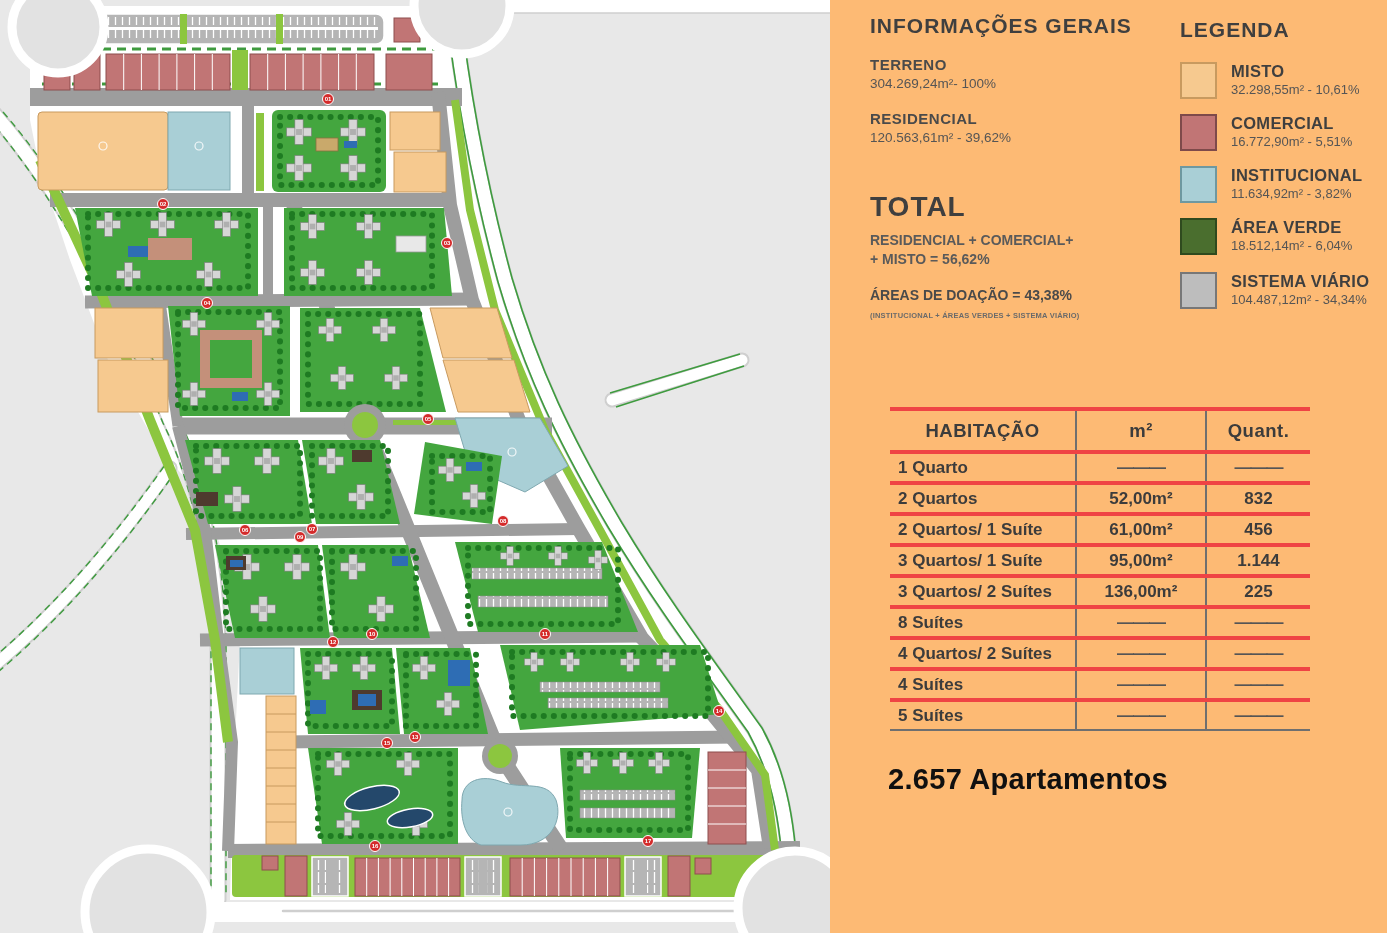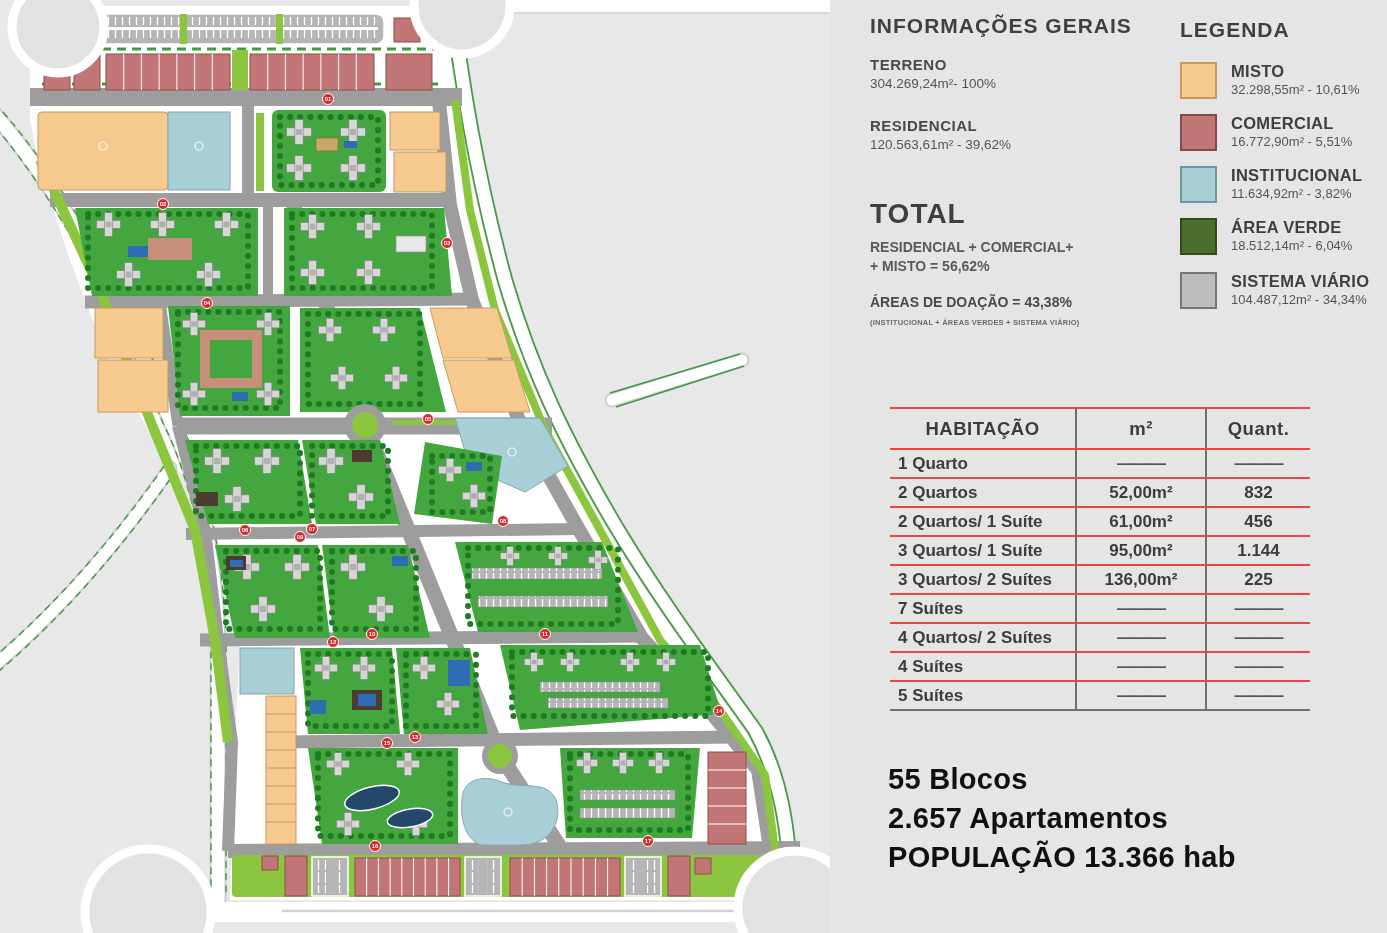--- a/index.html
+++ b/index.html
@@ -1,17 +1,17 @@
 <!DOCTYPE html>
 <html><head>
 <meta charset="utf-8">
 <title>Master Plan</title>
 <style>
   html,body{margin:0;padding:0;background:#fff;}
-  #stage{position:relative;width:1387px;height:933px;background:#e5e5e5;overflow:hidden;
+  #stage{position:relative;width:1387px;height:933px;background:#fdba74;overflow:hidden;
          font-family:"Liberation Sans","DejaVu Sans",sans-serif;}
   
   svg text{font-family:"Liberation Sans","DejaVu Sans",sans-serif;}
   .lawn{fill:#44A63F;}
   .tree{stroke:#1E7B22;fill:none;stroke-linecap:round;stroke-width:6;stroke-dasharray:0.1 10;}
   .bld{fill:#D6D6D6;stroke:#7C7C7C;stroke-width:1;}
   .rd{stroke:#9D9D9D;fill:none;}
   .wrd{stroke:#FFFFFF;fill:none;stroke-linecap:round;}
   .case{stroke:#CFCFCF;fill:none;stroke-linecap:round;}
   .grn{fill:#8CC63F;}
@@ -36,21 +36,21 @@
   .total-line{font-size:14px;font-weight:bold;color:#5A5A5A;line-height:19px;}
   .doacao{font-size:14px;font-weight:bold;color:#4A4A4A;}
   .doacao-sub{font-size:7.5px;font-weight:bold;color:#6A6A6A;margin-top:8px;letter-spacing:.2px;}
   .leg-item{position:absolute;left:0;display:flex;align-items:flex-start;}
   .leg-swatch{width:33px;height:33px;flex:0 0 33px;}
   .leg-text{margin-left:14px;}
   .leg-label{font-size:16.5px;font-weight:bold;color:#3F3F3F;letter-spacing:.3px;}
   .leg-value{font-size:13px;color:#555;margin-top:1px;}
   .tbl{position:absolute;left:890px;top:407px;width:420px;border-bottom:2px solid #6F6F6F;}
   .trow{display:grid;grid-template-columns:185px 130px 105px;align-items:center;
-        border-top:2px solid #ef4444;height:27px;font-size:17px;font-weight:bold;color:#3C3C3C;}
+        border-top:4px solid #ef4444;height:27px;font-size:17px;font-weight:bold;color:#3C3C3C;}
   .trow.hdr{height:39px;font-size:18.5px;letter-spacing:.5px;}
   .trow .c1{padding-left:8px;}
   .trow .c2,.trow .c3{text-align:left;height:100%;display:flex;align-items:center;justify-content:center;
         border-left:2px solid #6F6F6F;}
   .trow.hdr .c1{text-align:center;padding-left:0;}
   .dashtxt{letter-spacing:-1px;color:#555;}
   .resumo{position:absolute;left:888px;top:760px;font-size:29px;font-weight:bold;color:#101010;
           line-height:39px;letter-spacing:.3px;}
 </style>
 </head>
@@ -359,21 +359,21 @@
         <text x="375" y="848.2" class="marker-num">16</text>
         <circle cx="648" cy="841" r="5.5" fill="#D42B2B" stroke="#fff" stroke-width="1"></circle>
         <text x="648" y="843.2" class="marker-num">17</text>
       </g>
   </svg>
 
   <div class="abs" style="left:870px;top:14px;width:300px">
     <div class="panel-title">INFORMAÇÕES GERAIS</div>
     <div class="info-label" style="margin-top:18px">TERRENO</div>
     <div class="info-value">304.269,24m²- 100%</div>
-    <div class="info-label" style="margin-top:26px">RESIDENCIAL</div>
+    <div class="info-label" style="margin-top:19px">RESIDENCIAL</div>
     <div class="info-value">120.563,61m² - 39,62%</div>
     <div class="total-title" style="margin-top:46px">TOTAL</div>
     <div class="total-line" style="margin-top:8px">RESIDENCIAL + COMERCIAL+</div>
     <div class="total-line">+ MISTO = 56,62%</div>
     <div class="doacao" style="margin-top:18px">ÁREAS DE DOAÇÃO = 43,38%</div>
     <div class="doacao-sub">(INSTITUCIONAL + ÁREAS VERDES + SISTEMA VIÁRIO)</div>
   </div>
 
   <div class="abs" style="left:1180px;top:18px;width:205px;height:300px">
     <div class="panel-title">LEGENDA</div>
@@ -439,21 +439,21 @@
       <div class="c1">3 Quartos/ 1 Suíte</div>
       <div class="c2">95,00m²</div>
       <div class="c3">1.144</div>
     </div>
     <div class="trow">
       <div class="c1">3 Quartos/ 2 Suítes</div>
       <div class="c2">136,00m²</div>
       <div class="c3">225</div>
     </div>
     <div class="trow">
-      <div class="c1">7 Suítes</div>
+      <div class="c1">8 Suítes</div>
       <div class="c2 dashtxt">———</div>
       <div class="c3 dashtxt">———</div>
     </div>
     <div class="trow">
       <div class="c1">4 Quartos/ 2 Suítes</div>
       <div class="c2 dashtxt">———</div>
       <div class="c3 dashtxt">———</div>
     </div>
     <div class="trow">
       <div class="c1">4 Suítes</div>
@@ -461,18 +461,16 @@
       <div class="c3 dashtxt">———</div>
     </div>
     <div class="trow">
       <div class="c1">5 Suítes</div>
       <div class="c2 dashtxt">———</div>
       <div class="c3 dashtxt">———</div>
     </div>
   </div>
 
   <div class="resumo">
-    <div>55 Blocos</div>
     <div>2.657 Apartamentos</div>
-    <div>POPULAÇÃO 13.366 hab</div>
   </div>
 
 </div>
 
 </body></html>

